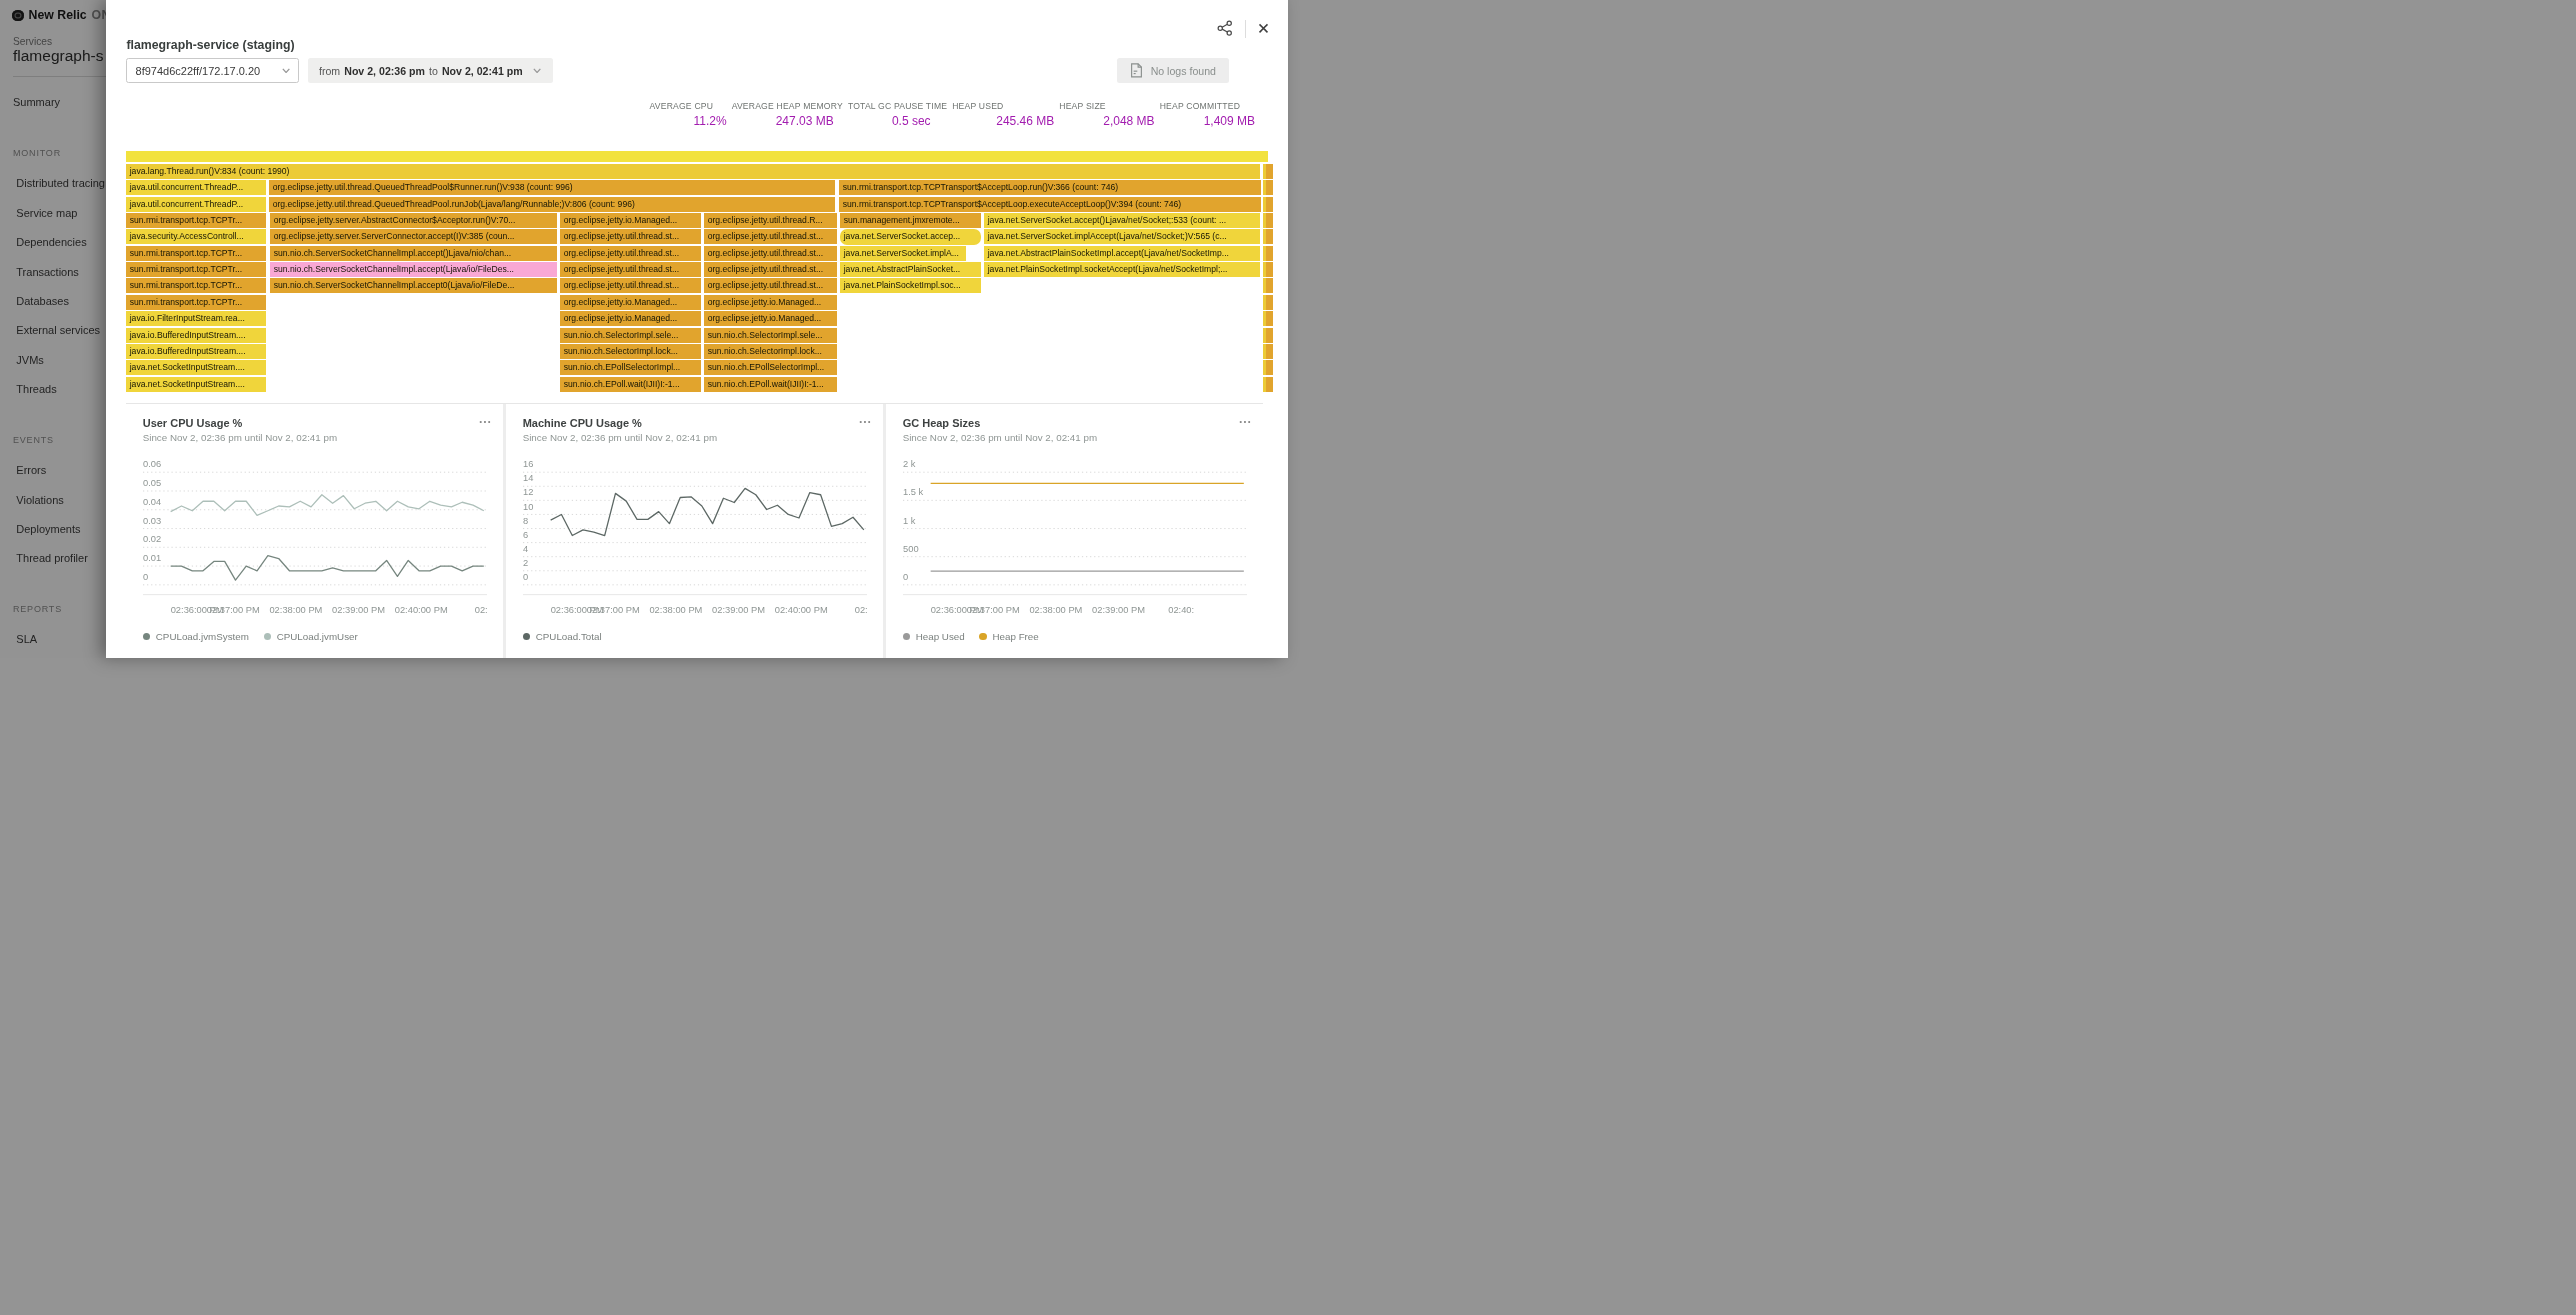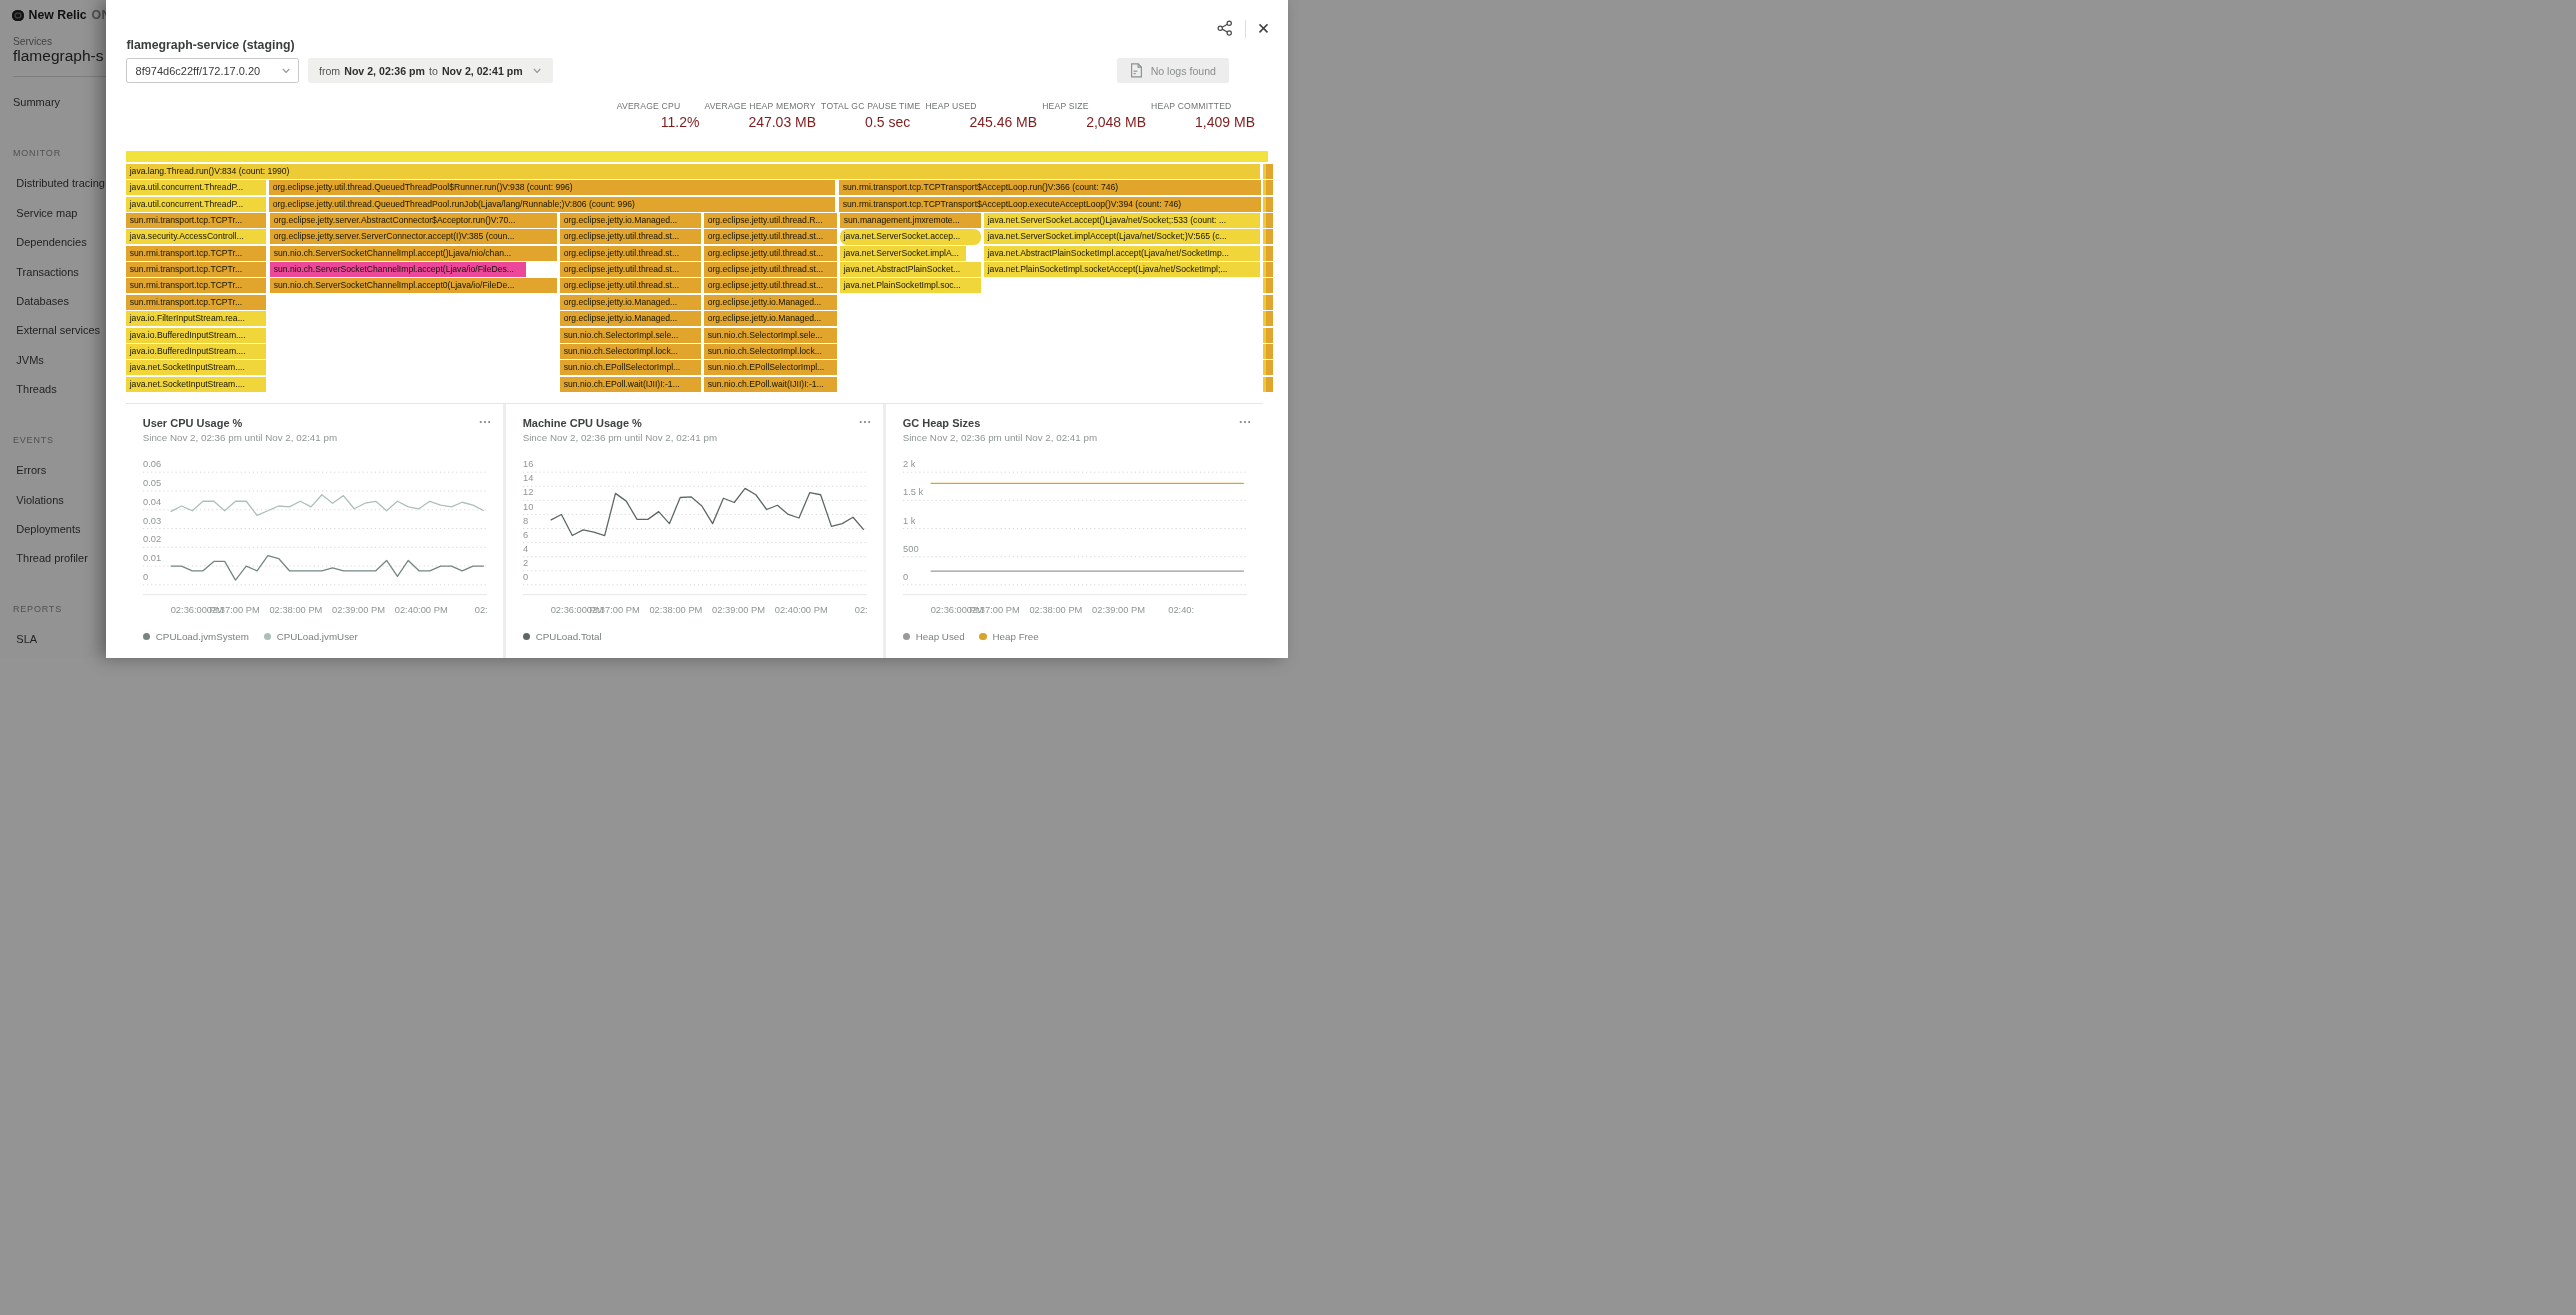--- a/index.html
+++ b/index.html
@@ -39,21 +39,21 @@
     gap:4.1px; padding:0 11.4px; cursor:pointer; font-size:10.6px; color:#555; }
   .time-select b { color:#2f2f2f; }
   .chev { width:8.2px; height:5.7px; fill:none; stroke:#999; stroke-width:1.6; }
 
   .no-logs { position:absolute; top:58px; right:59px; height:25px; background:#ededed; border:none;
     border-radius:2.5px; display:flex; align-items:center; gap:7.4px; padding:0 13px; cursor:pointer; }
   .no-logs span { font-size:10.6px; color:#8a8f8d; }
 
   .stats { position:absolute; top:101px; right:33px; display:flex; gap:5px; }
   .stat-label { font-size:8.6px; color:#6e7370; letter-spacing:0.2px; white-space:nowrap; }
-  .stat-value { font-size:14px; color:#7f1d1d; margin-top:2.5px; white-space:nowrap;margin-left:44px; }
+  .stat-value { font-size:12px; color:#a21caf; margin-top:2.5px; white-space:nowrap;margin-left:44px; }
 
   
   .flame { position:absolute; left:20.4px; top:151px; width:1142px; height:242px;padding-left:17px; }
   .flame-cell { position:absolute; overflow:hidden; white-space:nowrap; text-overflow:clip;
     font-size:8.6px; line-height:14.7px; color:#151505; padding:0 3.3px; cursor:pointer; }
 
   
   .charts { position:absolute; left:20.4px; top:403px; right:25px; bottom:0; background:#ededed;
     border-top:0.8px solid #e6e6e6; display:flex; gap:3.3px; }
   .card { flex:1; background:#fff; position:relative; padding:13px 16.3px 0 16.3px; overflow:hidden; }
@@ -209,21 +209,21 @@
       <div class="flame-cell" style="left: 1140px; top: 78px; width: 1.6px; height: 14.7px; line-height: 14.7px; background: rgb(225, 164, 45);"></div>
       <div class="flame-cell" title="sun.rmi.transport.tcp.TCPTr..." style="left: 0px; top: 95px; width: 140px; height: 14.7px; line-height: 14.7px; background: rgb(225, 164, 45);">sun.rmi.transport.tcp.TCPTr...</div>
       <div class="flame-cell" title="sun.nio.ch.ServerSocketChannelImpl.accept()Ljava/nio/chan..." style="left: 144px; top: 95px; width: 287px; height: 14.7px; line-height: 14.7px; background: rgb(225, 164, 45);">sun.nio.ch.ServerSocketChannelImpl.accept()Ljava/nio/chan...</div>
       <div class="flame-cell" title="org.eclipse.jetty.util.thread.st..." style="left: 434px; top: 95px; width: 141px; height: 14.7px; line-height: 14.7px; background: rgb(225, 164, 45);">org.eclipse.jetty.util.thread.st...</div>
       <div class="flame-cell" title="org.eclipse.jetty.util.thread.st..." style="left: 578px; top: 95px; width: 133px; height: 14.7px; line-height: 14.7px; background: rgb(225, 164, 45);">org.eclipse.jetty.util.thread.st...</div>
       <div class="flame-cell" title="java.net.ServerSocket.implA..." style="left: 714px; top: 95px; width: 126px; height: 14.7px; line-height: 14.7px; background: rgb(240, 213, 59);">java.net.ServerSocket.implA...</div>
       <div class="flame-cell" title="java.net.AbstractPlainSocketImpl.accept(Ljava/net/SocketImp..." style="left: 858px; top: 95px; width: 276px; height: 14.7px; line-height: 14.7px; background: rgb(240, 213, 59);">java.net.AbstractPlainSocketImpl.accept(Ljava/net/SocketImp...</div>
       <div class="flame-cell" style="left: 1137px; top: 95px; width: 2.5px; height: 14.7px; line-height: 14.7px; background: rgb(236, 203, 54);"></div>
       <div class="flame-cell" style="left: 1140px; top: 95px; width: 1.6px; height: 14.7px; line-height: 14.7px; background: rgb(225, 164, 45);"></div>
       <div class="flame-cell" title="sun.rmi.transport.tcp.TCPTr..." style="left: 0px; top: 111px; width: 140px; height: 14.7px; line-height: 14.7px; background: rgb(225, 164, 45);">sun.rmi.transport.tcp.TCPTr...</div>
-      <div class="flame-cell" title="sun.nio.ch.ServerSocketChannelImpl.accept(Ljava/io/FileDes..." style="left: 144px; top: 111px; width: 256px; height: 14.7px; line-height: 14.7px; background: #ec4899;">sun.nio.ch.ServerSocketChannelImpl.accept(Ljava/io/FileDes...</div>
+      <div class="flame-cell" title="sun.nio.ch.ServerSocketChannelImpl.accept(Ljava/io/FileDes..." style="left: 144px; top: 111px; width: 287px; height: 14.7px; line-height: 14.7px; background: #f9a8d4;">sun.nio.ch.ServerSocketChannelImpl.accept(Ljava/io/FileDes...</div>
       <div class="flame-cell" title="org.eclipse.jetty.util.thread.st..." style="left: 434px; top: 111px; width: 141px; height: 14.7px; line-height: 14.7px; background: rgb(225, 164, 45);">org.eclipse.jetty.util.thread.st...</div>
       <div class="flame-cell" title="org.eclipse.jetty.util.thread.st..." style="left: 578px; top: 111px; width: 133px; height: 14.7px; line-height: 14.7px; background: rgb(225, 164, 45);">org.eclipse.jetty.util.thread.st...</div>
       <div class="flame-cell" title="java.net.AbstractPlainSocket..." style="left: 714px; top: 111px; width: 141px; height: 14.7px; line-height: 14.7px; background: rgb(240, 213, 59);">java.net.AbstractPlainSocket...</div>
       <div class="flame-cell" title="java.net.PlainSocketImpl.socketAccept(Ljava/net/SocketImpl;..." style="left: 858px; top: 111px; width: 276px; height: 14.7px; line-height: 14.7px; background: rgb(240, 213, 59);">java.net.PlainSocketImpl.socketAccept(Ljava/net/SocketImpl;...</div>
       <div class="flame-cell" style="left: 1137px; top: 111px; width: 2.5px; height: 14.7px; line-height: 14.7px; background: rgb(236, 203, 54);"></div>
       <div class="flame-cell" style="left: 1140px; top: 111px; width: 1.6px; height: 14.7px; line-height: 14.7px; background: rgb(225, 164, 45);"></div>
       <div class="flame-cell" title="sun.rmi.transport.tcp.TCPTr..." style="left: 0px; top: 127px; width: 140px; height: 14.7px; line-height: 14.7px; background: rgb(225, 164, 45);">sun.rmi.transport.tcp.TCPTr...</div>
       <div class="flame-cell" title="sun.nio.ch.ServerSocketChannelImpl.accept0(Ljava/io/FileDe..." style="left: 144px; top: 127px; width: 287px; height: 14.7px; line-height: 14.7px; background: rgb(225, 164, 45);">sun.nio.ch.ServerSocketChannelImpl.accept0(Ljava/io/FileDe...</div>
       <div class="flame-cell" title="org.eclipse.jetty.util.thread.st..." style="left: 434px; top: 127px; width: 141px; height: 14.7px; line-height: 14.7px; background: rgb(225, 164, 45);">org.eclipse.jetty.util.thread.st...</div>
       <div class="flame-cell" title="org.eclipse.jetty.util.thread.st..." style="left: 578px; top: 127px; width: 133px; height: 14.7px; line-height: 14.7px; background: rgb(225, 164, 45);">org.eclipse.jetty.util.thread.st...</div>

